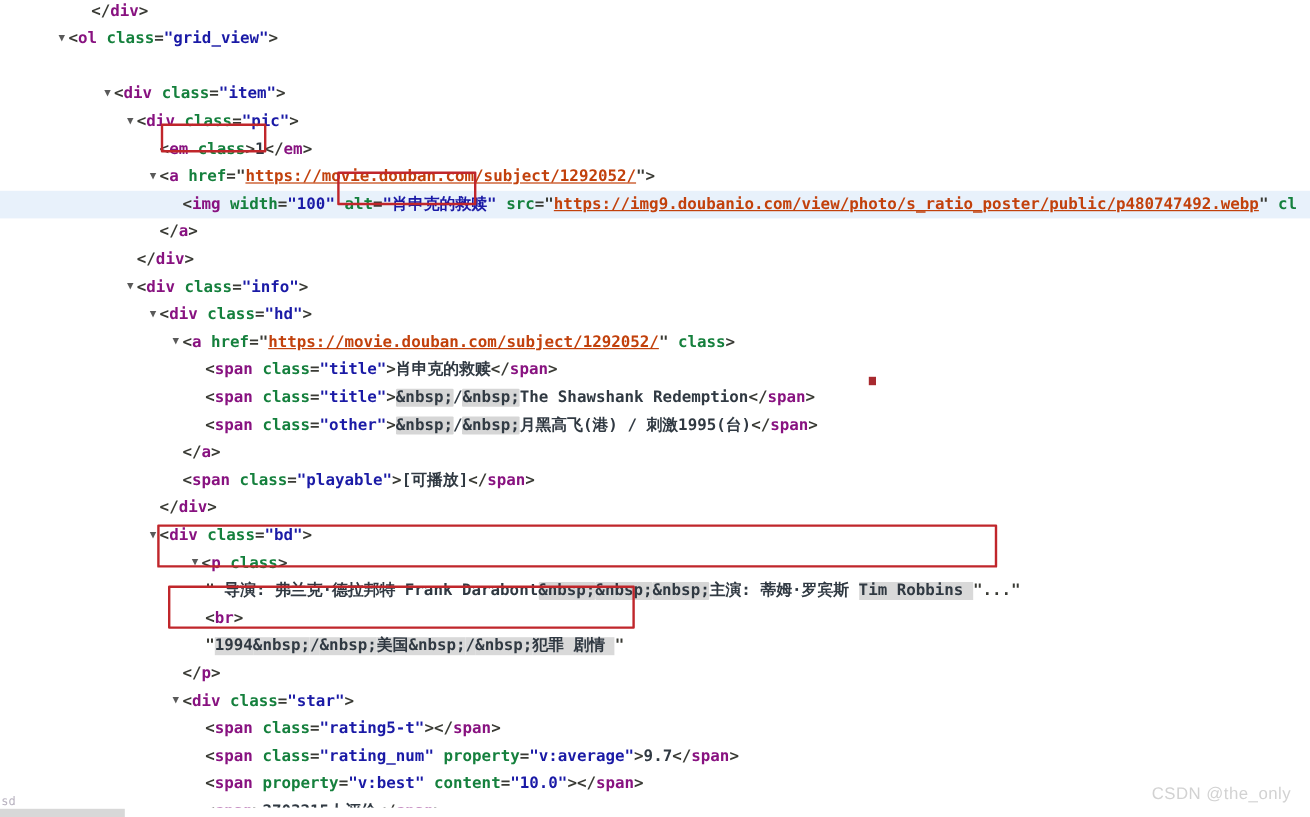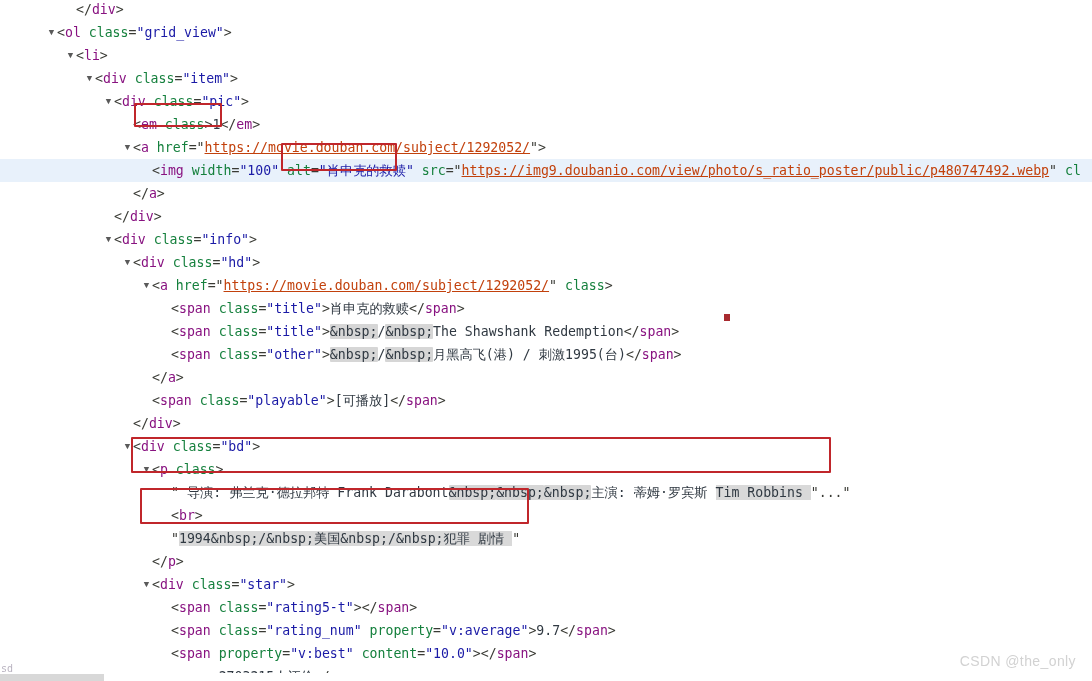--- a/index.html
+++ b/index.html
@@ -21,20 +21,21 @@
   }
 
   
   #dom-tree {
     position: absolute;
     left: 0;
     top: 0;
     width: 1092px;
     height: 681px;
     white-space: nowrap;
+    font-weight: bold;
   }
   .node-row {
     position: relative;
     height: 23px;
     line-height: 23px;
     white-space: nowrap;
     overflow: visible;
   }
   .node-row.row-highlight {
     background: #e8f1fb;
@@ -121,39 +122,38 @@
     height: 7px;
     background: #d8d8d8;
   }
 </style>
 </head>
 <body>
 
 <div id="dom-tree">
     <div class="node-row" style="position: absolute; left: 0px; right: 0px; top: -2px;"><span class="ind" style="width: 65px;"></span><span class="twisty-spacer"></span><span class="tok-punct">&lt;/</span><span class="tok-tag">div</span><span class="tok-punct">&gt;</span></div>
     <div class="node-row" style="position: absolute; left: 0px; right: 0px; top: 21px;"><span class="ind" style="width: 46px;"></span><span class="twisty">▼</span><span class="tok-punct">&lt;</span><span class="tok-tag">ol</span><span class="tok-plain"> </span><span class="tok-attr">class</span><span class="tok-punct">=</span><span class="tok-val">"grid_view"</span><span class="tok-punct">&gt;</span></div>
-    <div class="node-row" style="position: absolute; left: 0px; right: 0px; top: 44px;"><span class="ind" style="width: 65px;"></span><span class="twisty">▼</span><span class="tok-punct">&lt;</span><span class="tok-tag">li</span><span class="tok-punct">&gt;</span></div>
     <div class="node-row" style="position: absolute; left: 0px; right: 0px; top: 67px;"><span class="ind" style="width: 84px;"></span><span class="twisty">▼</span><span class="tok-punct">&lt;</span><span class="tok-tag">div</span><span class="tok-plain"> </span><span class="tok-attr">class</span><span class="tok-punct">=</span><span class="tok-val">"item"</span><span class="tok-punct">&gt;</span></div>
     <div class="node-row" style="position: absolute; left: 0px; right: 0px; top: 90px;"><span class="ind" style="width: 103px;"></span><span class="twisty">▼</span><span class="tok-punct">&lt;</span><span class="tok-tag">div</span><span class="tok-plain"> </span><span class="tok-attr">class</span><span class="tok-punct">=</span><span class="tok-val">"pic"</span><span class="tok-punct">&gt;</span></div>
     <div class="node-row" style="position: absolute; left: 0px; right: 0px; top: 113px;"><span class="ind" style="width: 122px;"></span><span class="twisty-spacer"></span><span class="tok-punct">&lt;</span><span class="tok-tag">em</span><span class="tok-plain"> </span><span class="tok-attr">class</span><span class="tok-punct">&gt;</span><span class="tok-text">1</span><span class="tok-punct">&lt;/</span><span class="tok-tag">em</span><span class="tok-punct">&gt;</span></div>
     <div class="node-row" style="position: absolute; left: 0px; right: 0px; top: 136px;"><span class="ind" style="width: 122px;"></span><span class="twisty">▼</span><span class="tok-punct">&lt;</span><span class="tok-tag">a</span><span class="tok-plain"> </span><span class="tok-attr">href</span><span class="tok-punct">=</span><span class="tok-quote">"</span><span class="tok-link">https://movie.douban.com/subject/1292052/</span><span class="tok-quote">"</span><span class="tok-punct">&gt;</span></div>
     <div class="node-row row-highlight" style="position: absolute; left: 0px; right: 0px; top: 159px;"><span class="ind" style="width: 141px;"></span><span class="twisty-spacer"></span><span class="tok-punct">&lt;</span><span class="tok-tag">img</span><span class="tok-plain"> </span><span class="tok-attr">width</span><span class="tok-punct">=</span><span class="tok-val">"100"</span><span class="tok-plain"> </span><span class="tok-attr">alt</span><span class="tok-punct">=</span><span class="tok-val">"肖申克的救赎"</span><span class="tok-plain"> </span><span class="tok-attr">src</span><span class="tok-punct">=</span><span class="tok-quote">"</span><span class="tok-link">https://img9.doubanio.com/view/photo/s_ratio_poster/public/p480747492.webp</span><span class="tok-quote">"</span><span class="tok-plain"> </span><span class="tok-attr">cl</span></div>
     <div class="node-row" style="position: absolute; left: 0px; right: 0px; top: 182px;"><span class="ind" style="width: 122px;"></span><span class="twisty-spacer"></span><span class="tok-punct">&lt;/</span><span class="tok-tag">a</span><span class="tok-punct">&gt;</span></div>
     <div class="node-row" style="position: absolute; left: 0px; right: 0px; top: 205px;"><span class="ind" style="width: 103px;"></span><span class="twisty-spacer"></span><span class="tok-punct">&lt;/</span><span class="tok-tag">div</span><span class="tok-punct">&gt;</span></div>
     <div class="node-row" style="position: absolute; left: 0px; right: 0px; top: 228px;"><span class="ind" style="width: 103px;"></span><span class="twisty">▼</span><span class="tok-punct">&lt;</span><span class="tok-tag">div</span><span class="tok-plain"> </span><span class="tok-attr">class</span><span class="tok-punct">=</span><span class="tok-val">"info"</span><span class="tok-punct">&gt;</span></div>
     <div class="node-row" style="position: absolute; left: 0px; right: 0px; top: 251px;"><span class="ind" style="width: 122px;"></span><span class="twisty">▼</span><span class="tok-punct">&lt;</span><span class="tok-tag">div</span><span class="tok-plain"> </span><span class="tok-attr">class</span><span class="tok-punct">=</span><span class="tok-val">"hd"</span><span class="tok-punct">&gt;</span></div>
     <div class="node-row" style="position: absolute; left: 0px; right: 0px; top: 274px;"><span class="ind" style="width: 141px;"></span><span class="twisty">▼</span><span class="tok-punct">&lt;</span><span class="tok-tag">a</span><span class="tok-plain"> </span><span class="tok-attr">href</span><span class="tok-punct">=</span><span class="tok-quote">"</span><span class="tok-link">https://movie.douban.com/subject/1292052/</span><span class="tok-quote">"</span><span class="tok-plain"> </span><span class="tok-attr">class</span><span class="tok-punct">&gt;</span></div>
     <div class="node-row" style="position: absolute; left: 0px; right: 0px; top: 297px;"><span class="ind" style="width: 160px;"></span><span class="twisty-spacer"></span><span class="tok-punct">&lt;</span><span class="tok-tag">span</span><span class="tok-plain"> </span><span class="tok-attr">class</span><span class="tok-punct">=</span><span class="tok-val">"title"</span><span class="tok-punct">&gt;</span><span class="tok-text">肖申克的救赎</span><span class="tok-punct">&lt;/</span><span class="tok-tag">span</span><span class="tok-punct">&gt;</span></div>
     <div class="node-row" style="position: absolute; left: 0px; right: 0px; top: 320px;"><span class="ind" style="width: 160px;"></span><span class="twisty-spacer"></span><span class="tok-punct">&lt;</span><span class="tok-tag">span</span><span class="tok-plain"> </span><span class="tok-attr">class</span><span class="tok-punct">=</span><span class="tok-val">"title"</span><span class="tok-punct">&gt;</span><span class="nbsp-ent">&amp;nbsp;</span><span class="tok-text">/</span><span class="nbsp-ent">&amp;nbsp;</span><span class="tok-text">The Shawshank Redemption</span><span class="tok-punct">&lt;/</span><span class="tok-tag">span</span><span class="tok-punct">&gt;</span></div>
     <div class="node-row" style="position: absolute; left: 0px; right: 0px; top: 343px;"><span class="ind" style="width: 160px;"></span><span class="twisty-spacer"></span><span class="tok-punct">&lt;</span><span class="tok-tag">span</span><span class="tok-plain"> </span><span class="tok-attr">class</span><span class="tok-punct">=</span><span class="tok-val">"other"</span><span class="tok-punct">&gt;</span><span class="nbsp-ent">&amp;nbsp;</span><span class="tok-text">/</span><span class="nbsp-ent">&amp;nbsp;</span><span class="tok-text">月黑高飞(港) / 刺激1995(台)</span><span class="tok-punct">&lt;/</span><span class="tok-tag">span</span><span class="tok-punct">&gt;</span></div>
     <div class="node-row" style="position: absolute; left: 0px; right: 0px; top: 366px;"><span class="ind" style="width: 141px;"></span><span class="twisty-spacer"></span><span class="tok-punct">&lt;/</span><span class="tok-tag">a</span><span class="tok-punct">&gt;</span></div>
     <div class="node-row" style="position: absolute; left: 0px; right: 0px; top: 389px;"><span class="ind" style="width: 141px;"></span><span class="twisty-spacer"></span><span class="tok-punct">&lt;</span><span class="tok-tag">span</span><span class="tok-plain"> </span><span class="tok-attr">class</span><span class="tok-punct">=</span><span class="tok-val">"playable"</span><span class="tok-punct">&gt;</span><span class="tok-text">[可播放]</span><span class="tok-punct">&lt;/</span><span class="tok-tag">span</span><span class="tok-punct">&gt;</span></div>
     <div class="node-row" style="position: absolute; left: 0px; right: 0px; top: 412px;"><span class="ind" style="width: 122px;"></span><span class="twisty-spacer"></span><span class="tok-punct">&lt;/</span><span class="tok-tag">div</span><span class="tok-punct">&gt;</span></div>
     <div class="node-row" style="position: absolute; left: 0px; right: 0px; top: 435px;"><span class="ind" style="width: 122px;"></span><span class="twisty">▼</span><span class="tok-punct">&lt;</span><span class="tok-tag">div</span><span class="tok-plain"> </span><span class="tok-attr">class</span><span class="tok-punct">=</span><span class="tok-val">"bd"</span><span class="tok-punct">&gt;</span></div>
-    <div class="node-row" style="position: absolute; left: 0px; right: 0px; top: 458px;"><span class="ind" style="width: 141px;"></span><span class="twisty">▼</span><span class="tok-punct">&lt;</span><span class="tok-tag">p</span><span class="tok-plain"> </span><span class="tok-attr">class</span><span class="tok-punct">&gt;</span></div>
+    <div class="node-row" style="position: absolute; left: 16px; right: 0px; top: 458px;"><span class="ind" style="width: 141px;"></span><span class="twisty">▼</span><span class="tok-punct">&lt;</span><span class="tok-tag">p</span><span class="tok-plain"> </span><span class="tok-attr">class</span><span class="tok-punct">&gt;</span></div>
     <div class="node-row" style="position: absolute; left: 0px; right: 0px; top: 481px;"><span class="ind" style="width: 160px;"></span><span class="twisty-spacer"></span><span class="tok-quote">"</span><span class="tok-text"> 导演: 弗兰克·德拉邦特 Frank Darabont</span><span class="nbsp-ent">&amp;nbsp;</span><span class="nbsp-ent">&amp;nbsp;</span><span class="nbsp-ent">&amp;nbsp;</span><span class="tok-text">主演: 蒂姆·罗宾斯 </span><span class="sel-hl tok-text">Tim Robbins </span><span class="tok-quote">"...</span><span class="tok-quote">"</span></div>
     <div class="node-row" style="position: absolute; left: 0px; right: 0px; top: 504px;"><span class="ind" style="width: 160px;"></span><span class="twisty-spacer"></span><span class="tok-punct">&lt;</span><span class="tok-tag">br</span><span class="tok-punct">&gt;</span></div>
     <div class="node-row" style="position: absolute; left: 0px; right: 0px; top: 527px;"><span class="ind" style="width: 160px;"></span><span class="twisty-spacer"></span><span class="tok-quote">"</span><span class="sel-hl tok-text">1994</span><span class="sel-hl tok-text">&amp;nbsp;</span><span class="sel-hl tok-text">/</span><span class="sel-hl tok-text">&amp;nbsp;</span><span class="sel-hl tok-text">美国</span><span class="sel-hl tok-text">&amp;nbsp;</span><span class="sel-hl tok-text">/</span><span class="sel-hl tok-text">&amp;nbsp;</span><span class="sel-hl tok-text">犯罪 剧情 </span><span class="tok-quote">"</span></div>
     <div class="node-row" style="position: absolute; left: 0px; right: 0px; top: 550px;"><span class="ind" style="width: 141px;"></span><span class="twisty-spacer"></span><span class="tok-punct">&lt;/</span><span class="tok-tag">p</span><span class="tok-punct">&gt;</span></div>
     <div class="node-row" style="position: absolute; left: 0px; right: 0px; top: 573px;"><span class="ind" style="width: 141px;"></span><span class="twisty">▼</span><span class="tok-punct">&lt;</span><span class="tok-tag">div</span><span class="tok-plain"> </span><span class="tok-attr">class</span><span class="tok-punct">=</span><span class="tok-val">"star"</span><span class="tok-punct">&gt;</span></div>
     <div class="node-row" style="position: absolute; left: 0px; right: 0px; top: 596px;"><span class="ind" style="width: 160px;"></span><span class="twisty-spacer"></span><span class="tok-punct">&lt;</span><span class="tok-tag">span</span><span class="tok-plain"> </span><span class="tok-attr">class</span><span class="tok-punct">=</span><span class="tok-val">"rating5-t"</span><span class="tok-punct">&gt;</span><span class="tok-punct">&lt;/</span><span class="tok-tag">span</span><span class="tok-punct">&gt;</span></div>
     <div class="node-row" style="position: absolute; left: 0px; right: 0px; top: 619px;"><span class="ind" style="width: 160px;"></span><span class="twisty-spacer"></span><span class="tok-punct">&lt;</span><span class="tok-tag">span</span><span class="tok-plain"> </span><span class="tok-attr">class</span><span class="tok-punct">=</span><span class="tok-val">"rating_num"</span><span class="tok-plain"> </span><span class="tok-attr">property</span><span class="tok-punct">=</span><span class="tok-val">"v:average"</span><span class="tok-punct">&gt;</span><span class="tok-text">9.7</span><span class="tok-punct">&lt;/</span><span class="tok-tag">span</span><span class="tok-punct">&gt;</span></div>
     <div class="node-row" style="position: absolute; left: 0px; right: 0px; top: 642px;"><span class="ind" style="width: 160px;"></span><span class="twisty-spacer"></span><span class="tok-punct">&lt;</span><span class="tok-tag">span</span><span class="tok-plain"> </span><span class="tok-attr">property</span><span class="tok-punct">=</span><span class="tok-val">"v:best"</span><span class="tok-plain"> </span><span class="tok-attr">content</span><span class="tok-punct">=</span><span class="tok-val">"10.0"</span><span class="tok-punct">&gt;</span><span class="tok-punct">&lt;/</span><span class="tok-tag">span</span><span class="tok-punct">&gt;</span></div>
     <div class="node-row" style="position: absolute; left: 0px; right: 0px; top: 665px;"><span class="ind" style="width: 160px;"></span><span class="twisty-spacer"></span><span class="tok-punct">&lt;</span><span class="tok-tag">span</span><span class="tok-punct">&gt;</span><span class="tok-text">2703215人评价</span><span class="tok-punct">&lt;/</span><span class="tok-tag">span</span><span class="tok-punct">&gt;</span></div>
   </div>

